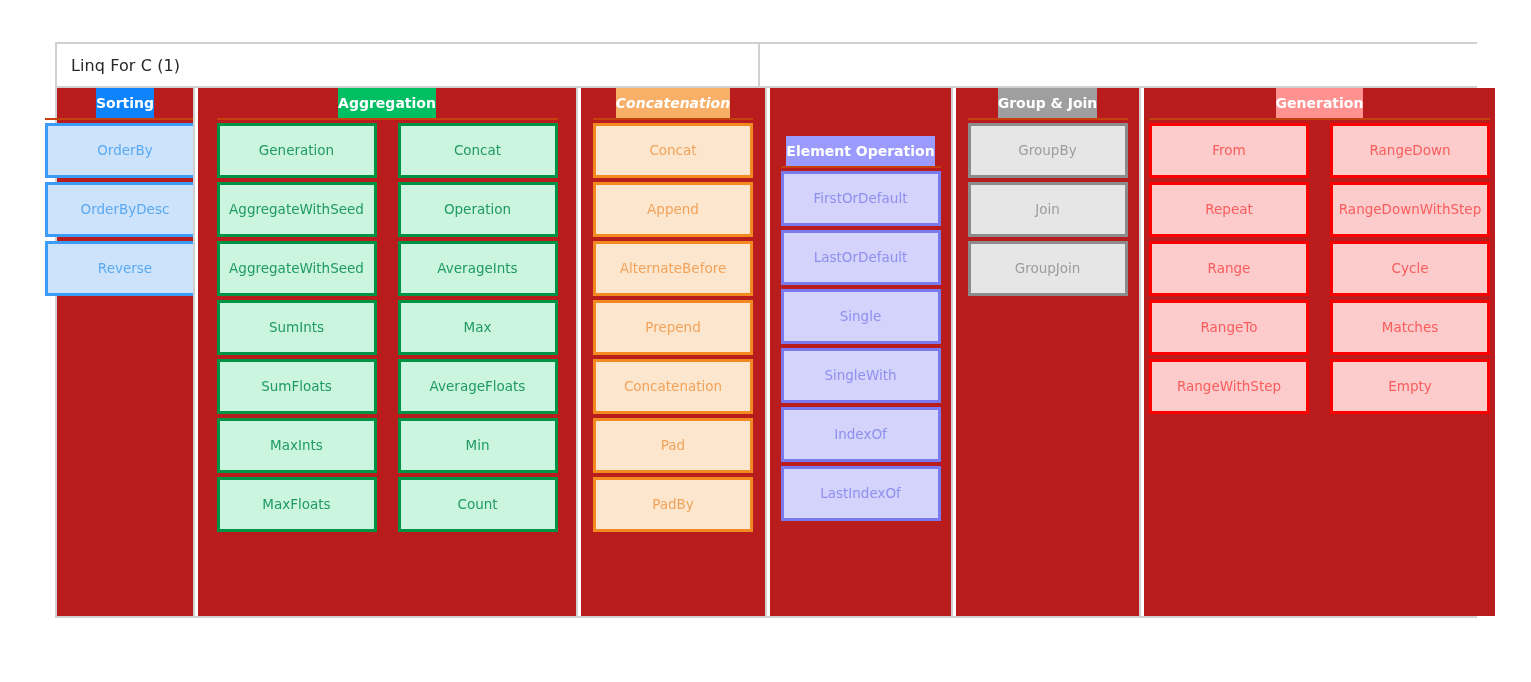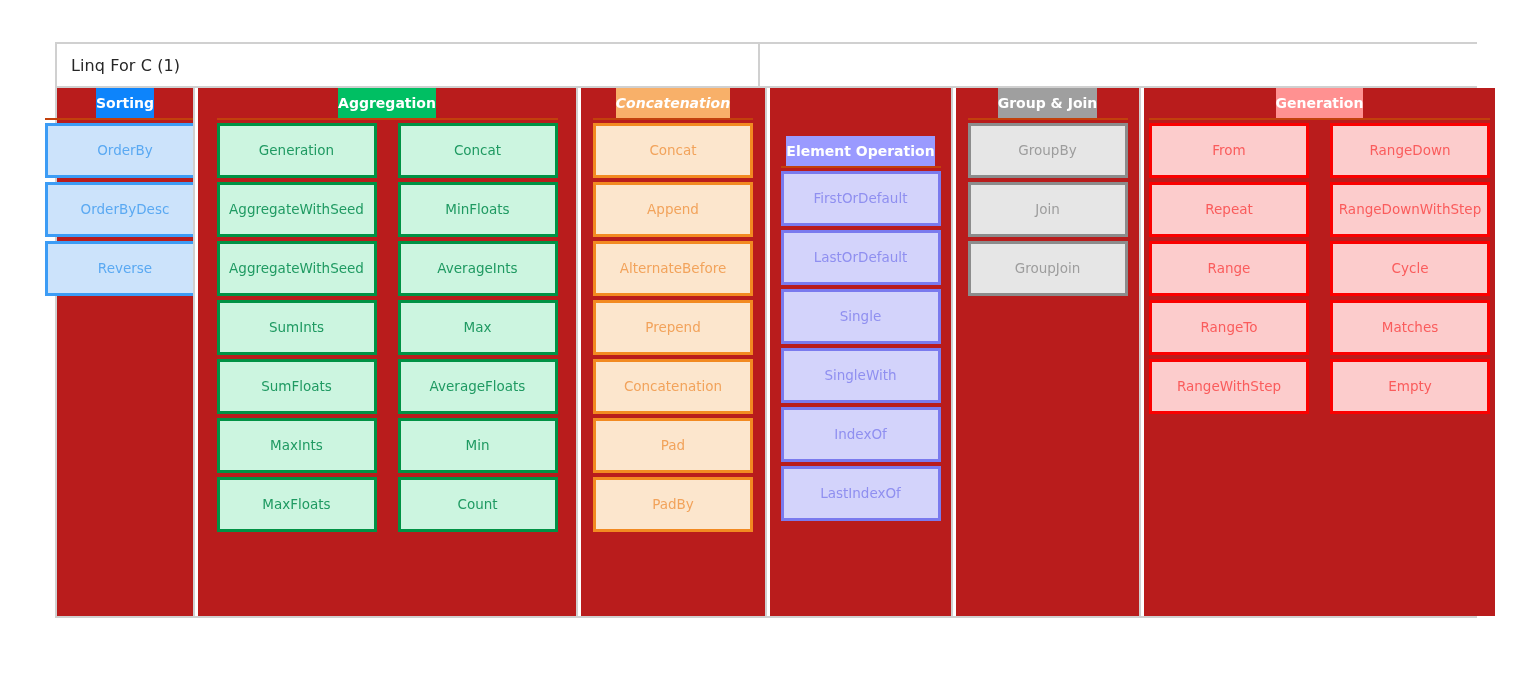--- a/index.html
+++ b/index.html
@@ -195,21 +195,21 @@
             <div class="node">Generation</div>
             <div class="node">AggregateWithSeed</div>
             <div class="node">AggregateWithSeed</div>
             <div class="node">SumInts</div>
             <div class="node">SumFloats</div>
             <div class="node">MaxInts</div>
             <div class="node">MaxFloats</div>
           </div>
           <div class="node-stack">
             <div class="node">Concat</div>
-            <div class="node">MinFloats</div>
+            <div class="node">Operation</div>
             <div class="node">AverageInts</div>
             <div class="node">Max</div>
             <div class="node">AverageFloats</div>
             <div class="node">Min</div>
             <div class="node">Count</div>
           </div>
         </div>
       </div>
 
       <div class="col-sep"></div>

